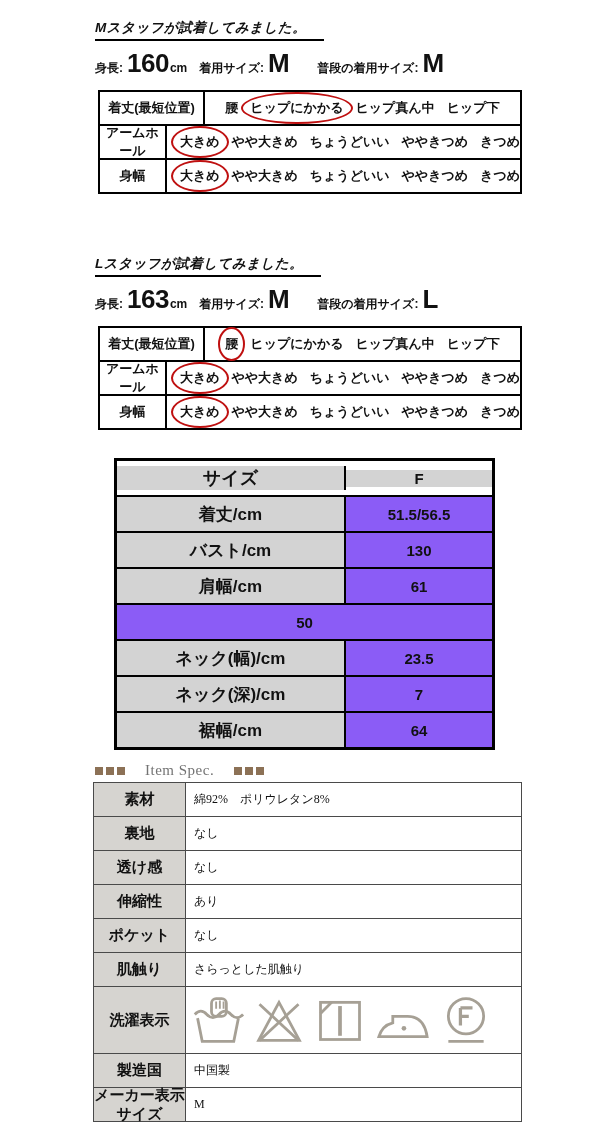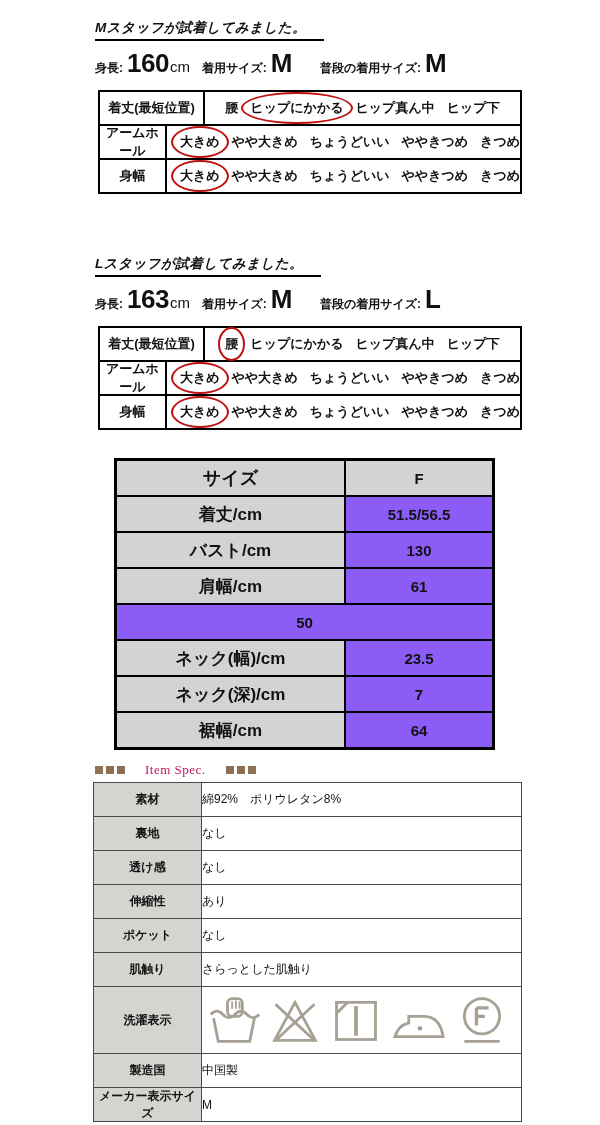--- a/index.html
+++ b/index.html
@@ -6,60 +6,60 @@
   body{width:600px;height:1125px;font-family:"Liberation Sans","DejaVu Sans",sans-serif;color:#111;}
   .page{position:relative;width:600px;height:1125px;background:#fff;overflow:hidden;}
 
   
   .fit-section{position:absolute;left:95px;width:440px;}
   .sec-title{display:inline-block;font-size:13.5px;font-weight:bold;letter-spacing:.5px;
              border-bottom:2px solid #000;padding:0 18px 2px 0;font-style:italic;}
   .stats{display:flex;align-items:baseline;margin-top:7px;white-space:nowrap;}
   .sl{font-size:12px;font-weight:bold;}
   .sb{font-size:26px;font-weight:bold;margin-left:4px;letter-spacing:-.5px;}
-  .su{font-size:15px;font-weight:normal;margin-left:1px;}
+  .su{font-size:12px;font-weight:bold;margin-left:1px;}
   .g1{margin-left:12px;}
   .g2{margin-left:28px;}
   .fit-table{margin-top:11px;margin-left:3px;width:420px;border:2px solid #000;}
   .fit-row{display:flex;height:32px;border-top:2px solid #000;}
   .fit-row:first-child{border-top:none;}
   .fit-label{width:103px;border-right:2px solid #000;display:flex;align-items:center;
              justify-content:center;font-size:13px;font-weight:bold;text-align:center;}
   .fit-opts{flex:1;display:flex;align-items:center;column-gap:12px;padding-left:13px;
             font-size:13px;font-weight:bold;white-space:nowrap;}
   .fit-opts.center{justify-content:center;padding-left:0;}
   .opt{position:relative;}
   .circled::after{content:"";position:absolute;left:-9px;right:-9px;top:-7px;bottom:-7px;
                   border:2.5px solid #bf1010;border-radius:50%;pointer-events:none;}
   .circled.small::after{left:-7px;right:-7px;top:-8px;bottom:-8px;}
 
   
   .size-table{position:absolute;left:114px;top:458px;width:381px;border:3px solid #000;box-sizing:border-box;}
   .srow{display:flex;height:34px;border-top:2px solid #000;}
-  .srow:first-child{border-top:none;}
+  .srow:first-child{border-top:none;align-items:center;}
   .scell{display:flex;align-items:center;justify-content:center;box-sizing:border-box;}
   .slabel{width:229px;background:#d3d3d3;border-right:2px solid #000;font-weight:bold;font-size:17px;}
   .svalue{flex:1;font-weight:bold;font-size:15px;background:#8b5cf6;}
   .srow.head .slabel{font-size:18px;}
   .srow.head .svalue{background:#d3d3d3;}
 
   
   .spec-heading{position:absolute;left:95px;top:762px;display:flex;align-items:center;}
   .sq-group{display:flex;column-gap:3px;}
   .sq{width:8px;height:8px;background:#8c7156;}
-  .spec-title{font-family:"Liberation Serif","DejaVu Serif",serif;color:#be185d;
-              font-size:13px;letter-spacing:.5px;margin:0 20px;}
+  .spec-title{font-family:"Liberation Serif","DejaVu Serif",serif;color:#737373;
+              font-size:15px;letter-spacing:.5px;margin:0 20px;}
   .spec-table{position:absolute;left:93px;top:782px;width:429px;border:1px solid #4a4a4a;box-sizing:border-box;}
   .spec-row{display:flex;height:33px;border-top:1px solid #4a4a4a;}
   .spec-row:first-child{border-top:none;}
   .spec-row.tall{height:66px;}
-  .spec-label{width:108px;background:#d6d4d0;border-right:1px solid #4a4a4a;display:flex;
-              align-items:center;justify-content:center;font-size:12px;font-weight:bold;
+  .spec-label{width:92px;background:#d6d4d0;border-right:1px solid #4a4a4a;display:flex;
+              align-items:center;justify-content:center;font-size:15px;font-weight:bold;
               text-align:center;box-sizing:border-box;}
-  .spec-value{flex:1;display:flex;align-items:center;font-size:12px;background:#fff;}
+  .spec-value{flex:1;display:flex;align-items:center;padding-left:8px;font-size:12px;background:#fff;font-family:Liberation Serif, serif;}
   .care-icons{flex:1;display:flex;align-items:center;column-gap:9px;padding-left:6px;}
   .care-icons svg{stroke:#a6a095;fill:none;stroke-width:3;stroke-linecap:butt;stroke-linejoin:miter;}
 </style>
 </head>
 <body>
 
 <div class="page">
 
   <div class="fit-section" style="top:18px;">
     <div class="sec-title">Mスタッフが試着してみました。</div>

